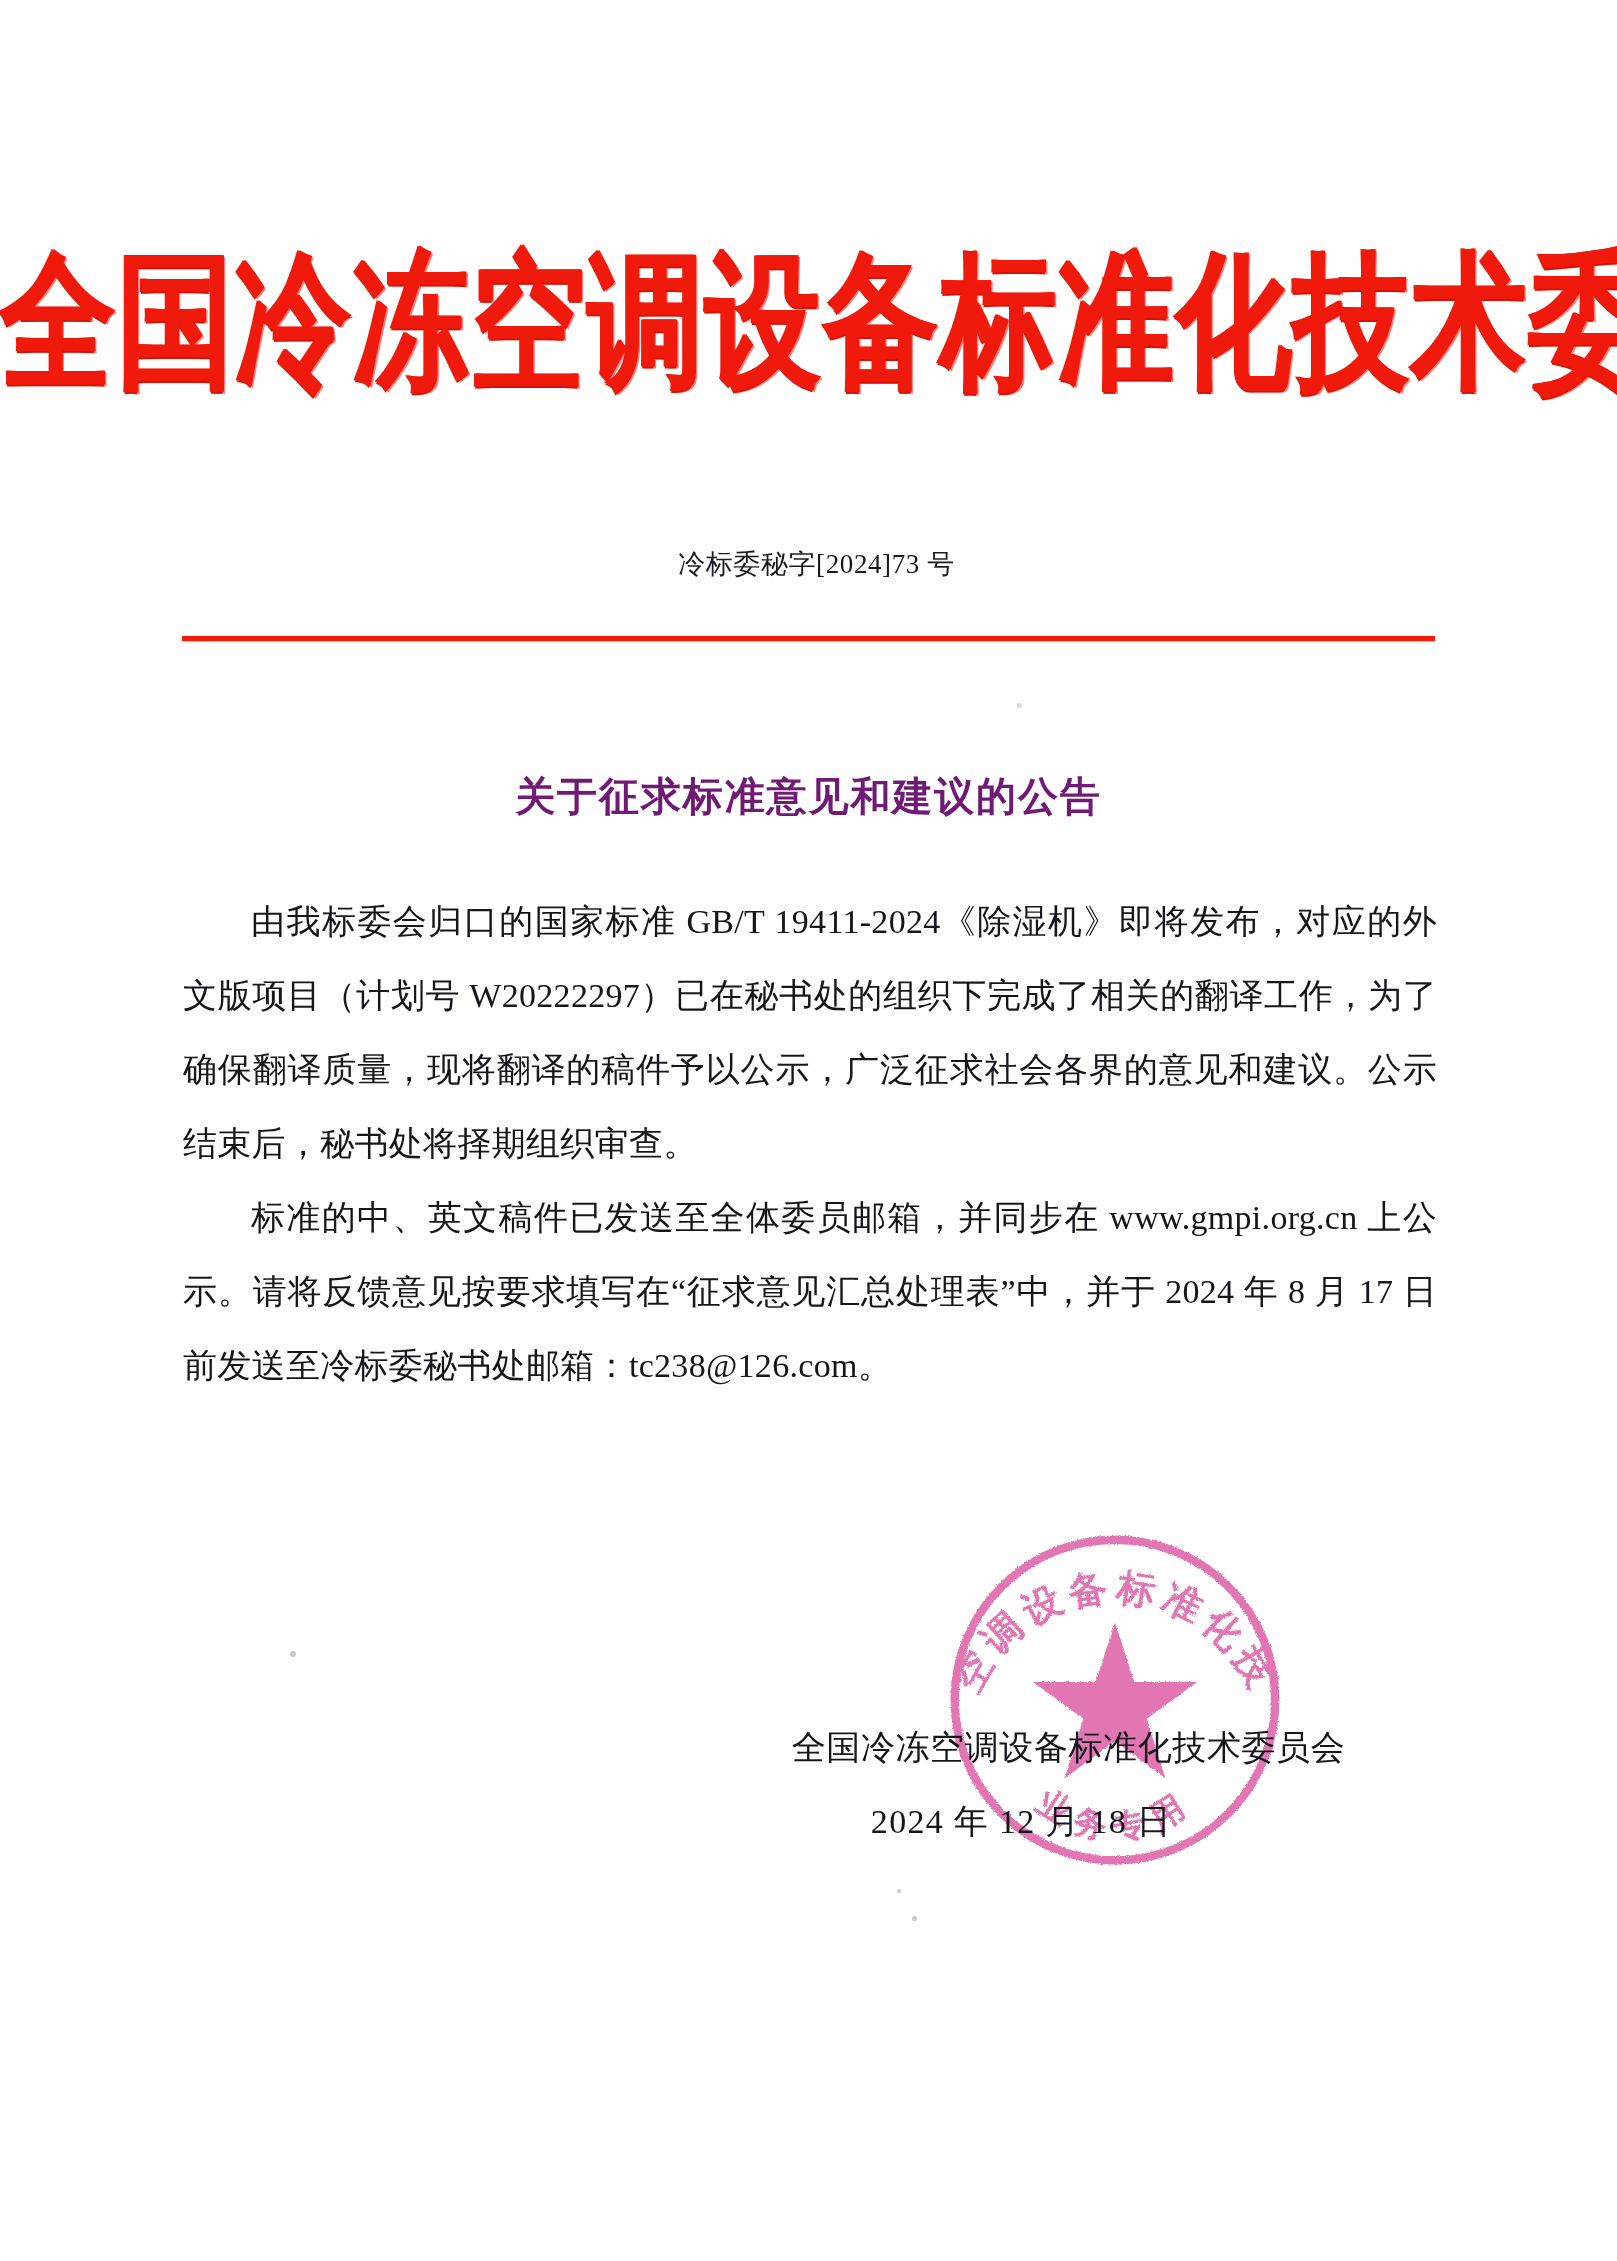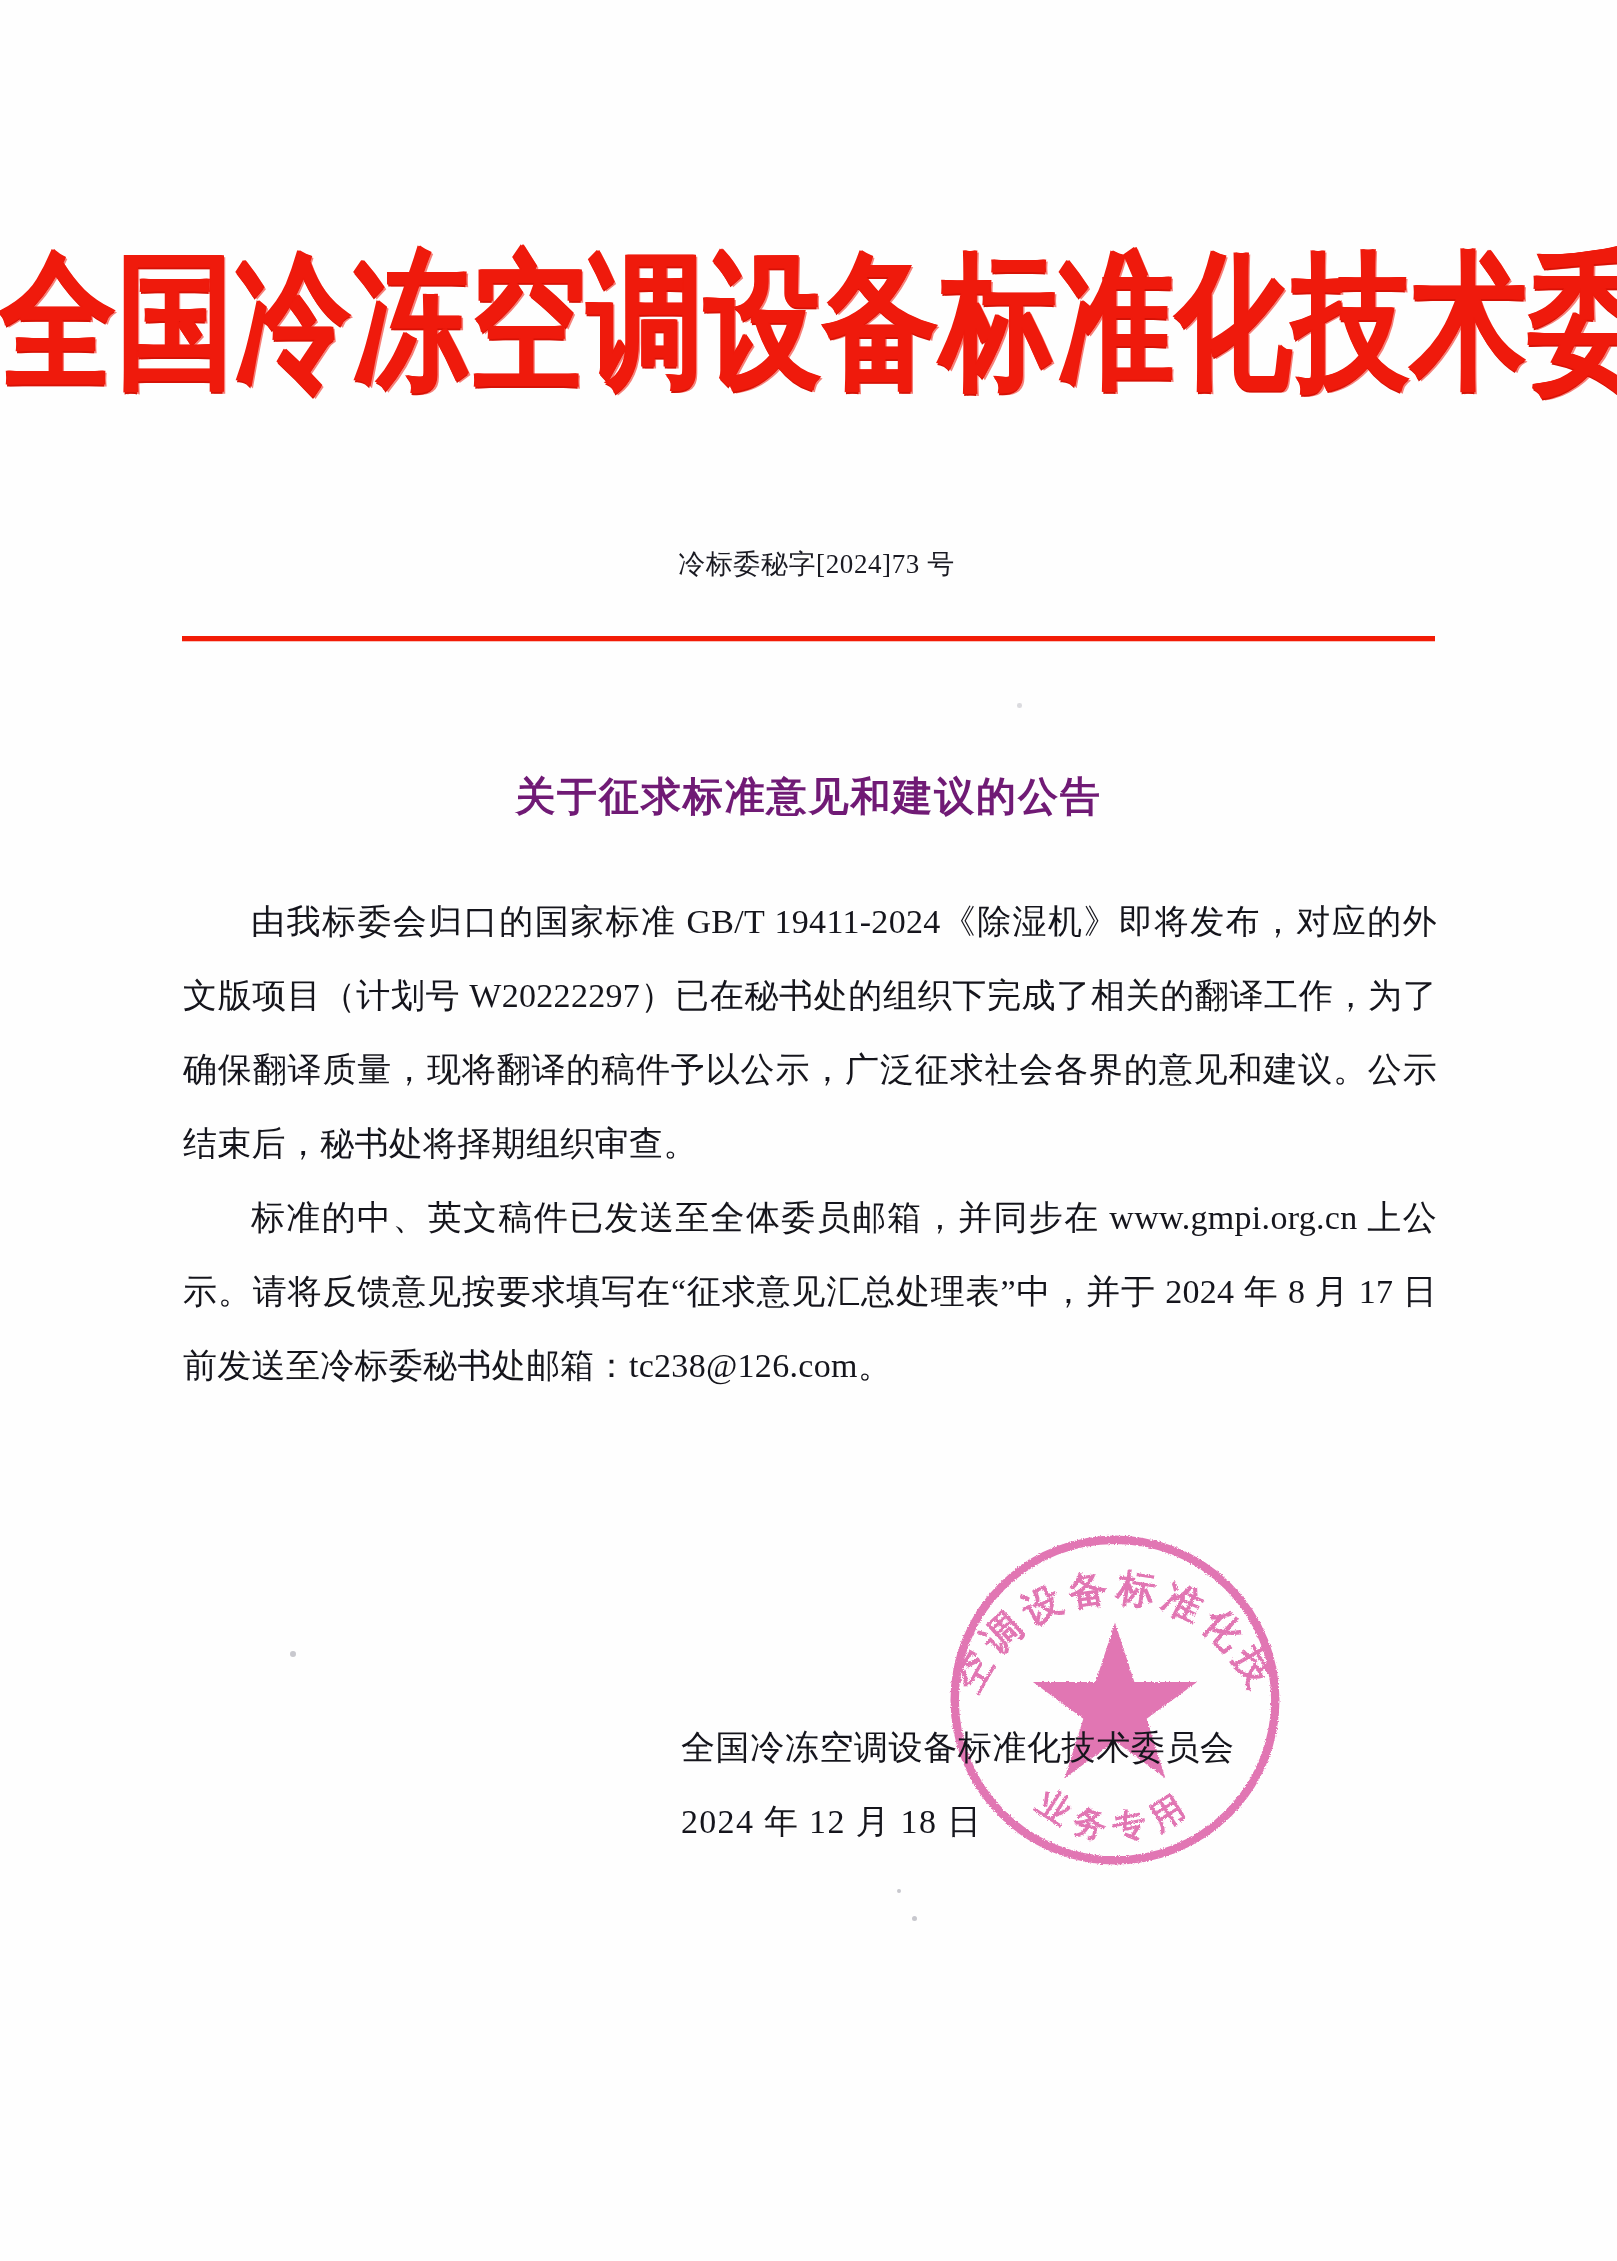--- a/index.html
+++ b/index.html
@@ -102,21 +102,21 @@
     text-indent: 2em;
   }
   .para + .para { margin-top: 0; }
 
   
   .sign-block {
     position: absolute;
     right: 161px;
     top: 1731px;
     width: 775px;
-    text-align: left;
+    text-align: center;
     font-size: 34px;
     line-height: 1;
     color: #15151c;
     letter-spacing: 0.6px;
     z-index: 4;
   }
   .sign-org { display: block; }
   .sign-date {
     display: block;
     margin-top: 40px;

